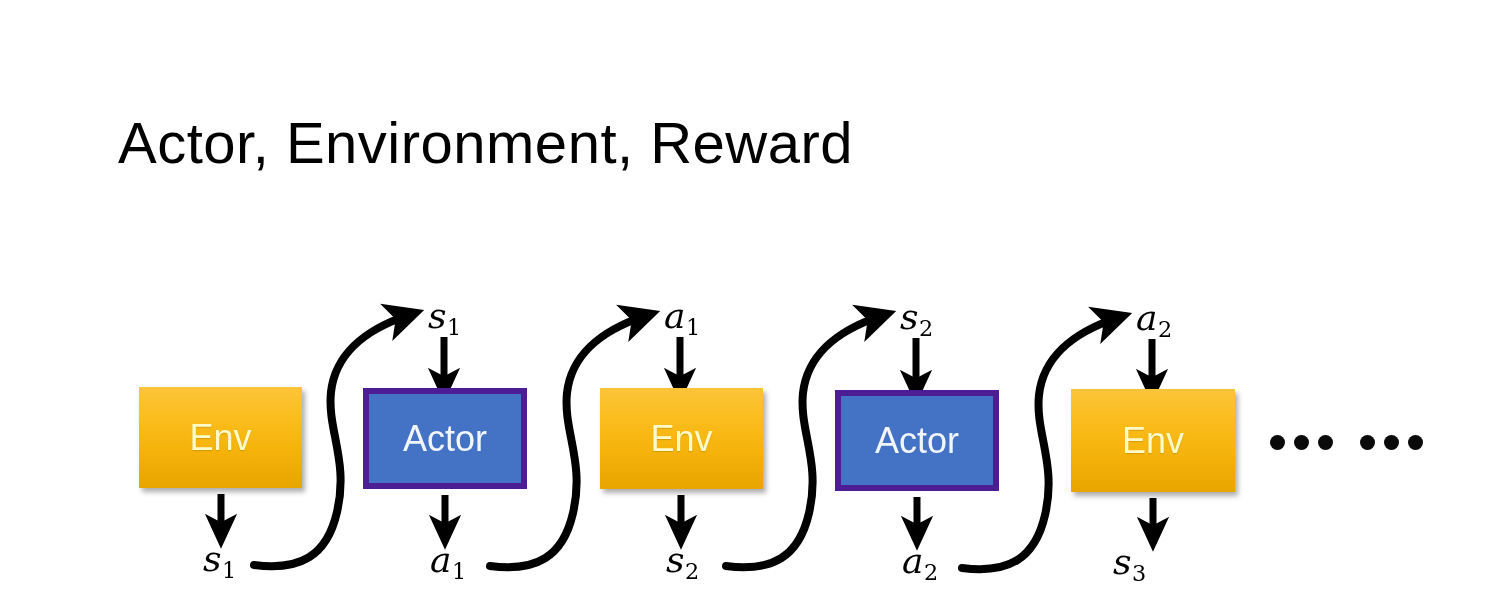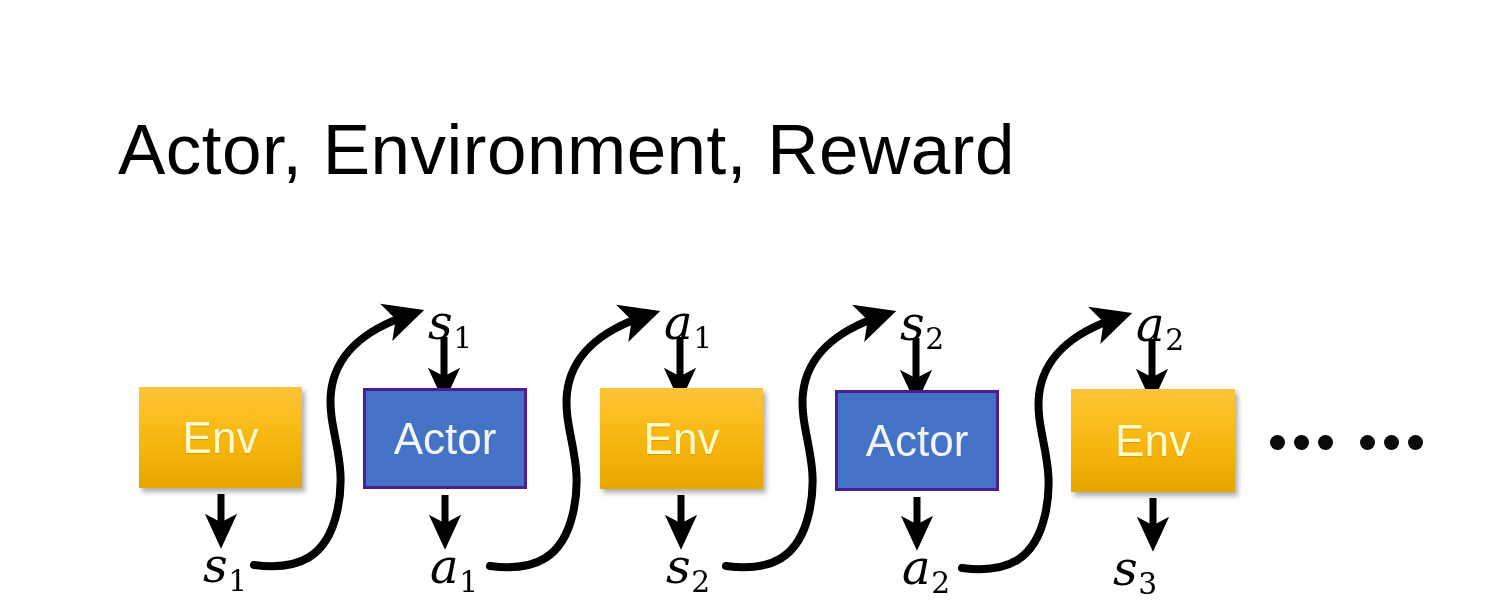--- a/index.html
+++ b/index.html
@@ -20,21 +20,21 @@
     height: 608px;
     background: #ffffff;
   }
 
   
   #slide-title {
     position: absolute;
     left: 118px;
     top: 114px;
     font-family: "Liberation Sans", sans-serif;
-    font-size: 71px;
+    font-size: 58px;
     font-weight: 300;
     letter-spacing: 0.5px;
     color: #000000;
     white-space: nowrap;
     line-height: 1.0;
   }
 
   
   #diagram {
     position: absolute;
@@ -54,44 +54,44 @@
 
   
   .block {
     position: absolute;
     box-sizing: border-box;
     display: flex;
     align-items: center;
     justify-content: center;
     font-family: "Liberation Sans", sans-serif;
     font-weight: 400;
-    font-size: 44px;
+    font-size: 36px;
     line-height: 1;
     user-select: none;
   }
   .block-env {
     background: linear-gradient(180deg, #FBC439 0%, #FBBE20 28%, #F5B30B 62%, #E8A400 100%);
     color: #FFFBC8;
     border: none;
     box-shadow: 3px 4px 5px rgba(0,0,0,0.32);
     text-shadow: 0 1px 1px rgba(150,105,0,0.35);
   }
   .block-actor {
     background: #4472C4;
     color: #F2F6FC;
-    border: 3px solid #4c1d95;
+    border: 6px solid #4c1d95;
     box-shadow: none;
   }
 
   
   .mlabel {
     position: absolute;
     font-family: "DejaVu Serif", "Liberation Serif", serif;
     font-style: italic;
-    font-size: 48px;
+    font-size: 36px;
     color: #000000;
     white-space: nowrap;
     line-height: 1;
     user-select: none;
   }
   .mlabel .sub {
     font-size: 0.62em;
     font-style: normal;
     vertical-align: baseline;
     position: relative;

